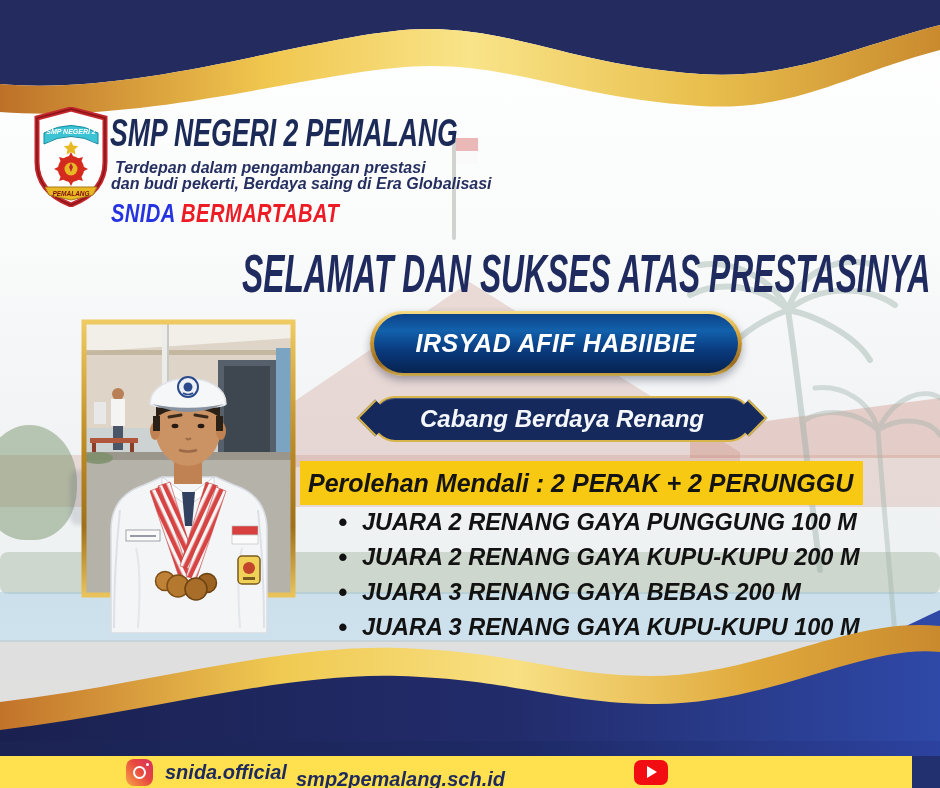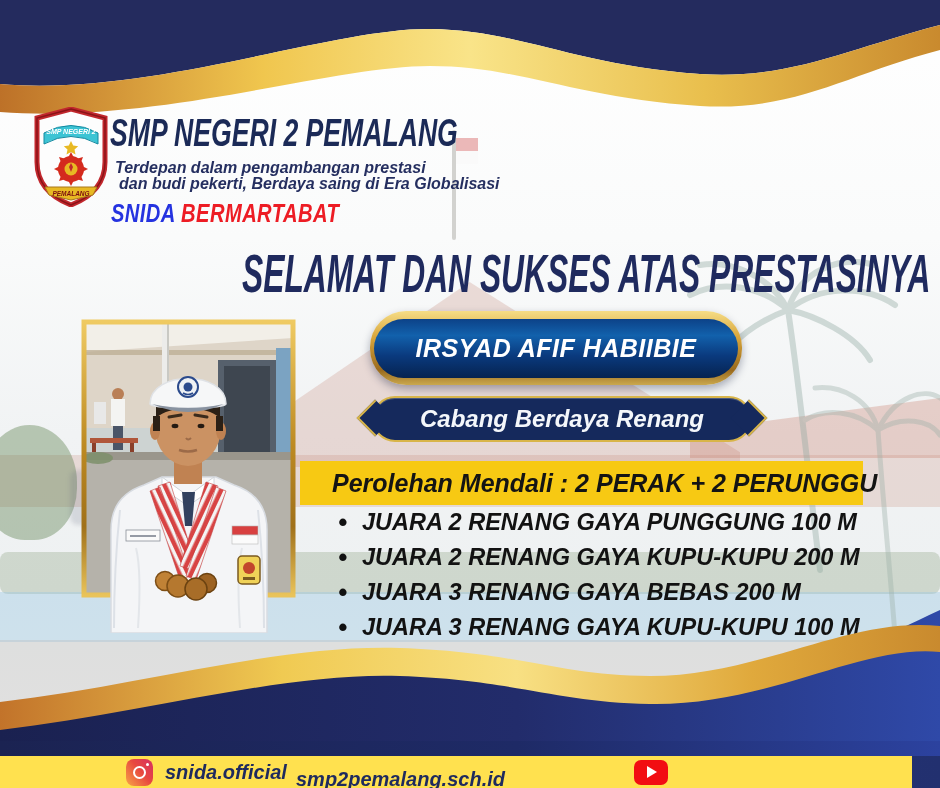--- a/index.html
+++ b/index.html
@@ -24,41 +24,41 @@
   .bg-tree{left:-18px;top:425px;width:95px;height:115px;background:rgba(92,128,78,0.40);border-radius:50% 50% 45% 45%;}
   .bg-figs{left:70px;top:470px;width:70px;height:55px;background:rgba(90,95,115,0.18);border-radius:8px;filter:blur(2px);}
   .flagpole{left:452px;top:130px;width:4px;height:110px;background:rgba(205,205,202,0.9);border-radius:2px;}
   .flag-red{left:456px;top:138px;width:22px;height:13px;background:rgba(226,148,148,0.65);}
   .flag-white{left:456px;top:151px;width:22px;height:13px;background:rgba(250,250,250,0.9);}
   
   .school-name{left:110px;top:111px;font-size:38px;font-weight:bold;color:#1b2a57;
     transform:scale(0.70,1.04);transform-origin:0 0;white-space:nowrap;letter-spacing:0px;}
   .tagline{left:115px;font-size:16px;font-weight:bold;color:#252f60;white-space:nowrap;}
   .tag1{top:159px;}
-  .tag2{top:175px;left:119px;}
+  .tag2{top:175px;left:111px;}
   .motto{left:111px;top:198px;font-size:24px;font-weight:bold;white-space:nowrap;
     transform:scale(0.84,1.08);transform-origin:0 0;letter-spacing:0.5px;}
   
   .main-title{left:60px;top:243px;width:910px;text-align:center;font-size:53px;font-weight:bold;
     color:#1f2a5e;transform:scale(0.60,1.0);transform-origin:50% 0;white-space:nowrap;}
-  .badge-gold{left:370px;top:311px;width:372px;height:74px;border-radius:36px;
+  .badge-gold{left:370px;top:311px;width:372px;height:65px;border-radius:36px;
     background:linear-gradient(180deg,#f6dd86 0%,#d8a63c 35%,#9a6a1d 80%,#caa84e 100%);
     box-shadow:0 4px 8px rgba(20,30,60,0.35);display:flex;align-items:center;justify-content:center;}
   .badge-blue{width:364px;height:59px;border-radius:32px;
     background:linear-gradient(180deg,#0c4288 0%,#1261ac 28%,#0a3a7e 62%,#062350 100%);
     display:flex;align-items:center;justify-content:center;
     color:#ffffff;font-size:25px;font-weight:bold;letter-spacing:0.5px;}
   .sport-pill{left:372px;top:396px;width:380px;height:46px;border-radius:24px;background:#15295c;
     border:2px solid #d8b54a;box-sizing:border-box;display:flex;align-items:center;justify-content:center;
     color:#f4f7fb;font-size:24px;font-weight:bold;box-shadow:inset 0 1px 0 rgba(255,255,255,0.22);}
   .tip{position:absolute;width:24px;height:24px;background:#15295c;transform:rotate(45deg);top:7px;}
   .tip-l{left:-12px;border-left:2px solid #d8b54a;border-bottom:2px solid #d8b54a;}
   .tip-r{right:-12px;border-top:2px solid #d8b54a;border-right:2px solid #d8b54a;}
   .medal-bar{left:300px;top:461px;width:563px;height:44px;background:#f7c913;color:#141414;
-    font-size:25px;font-weight:bold;line-height:44px;padding-left:32px;box-sizing:border-box;white-space:nowrap;}
+    font-size:25px;font-weight:bold;line-height:44px;padding-left:8px;box-sizing:border-box;white-space:nowrap;}
   .achv{left:338px;top:505px;width:570px;list-style:none;margin:0;padding:0;}
   .achv li{display:flex;align-items:center;height:35px;font-size:23.5px;font-weight:bold;color:#121212;white-space:nowrap;}
   .achv .dot{width:24px;font-size:26px;color:#111;}
   
   .footer{left:0;bottom:0;width:940px;height:47px;}
   .footer-top{height:15px;background:linear-gradient(90deg,#1b2352 0%,#1e2a66 55%,#2c429f 100%);}
   .footer-main{position:relative;height:32px;background:linear-gradient(90deg,#2c3a8e 0%,#22306f 100%);}
   .footer-yellow{position:absolute;left:0;top:0;width:912px;height:32px;background:#ffe14f;}
   .f-item{position:absolute;top:0;height:32px;display:flex;align-items:center;gap:12px;
     color:#1e2a5e;font-size:20px;font-weight:bold;white-space:nowrap;}

